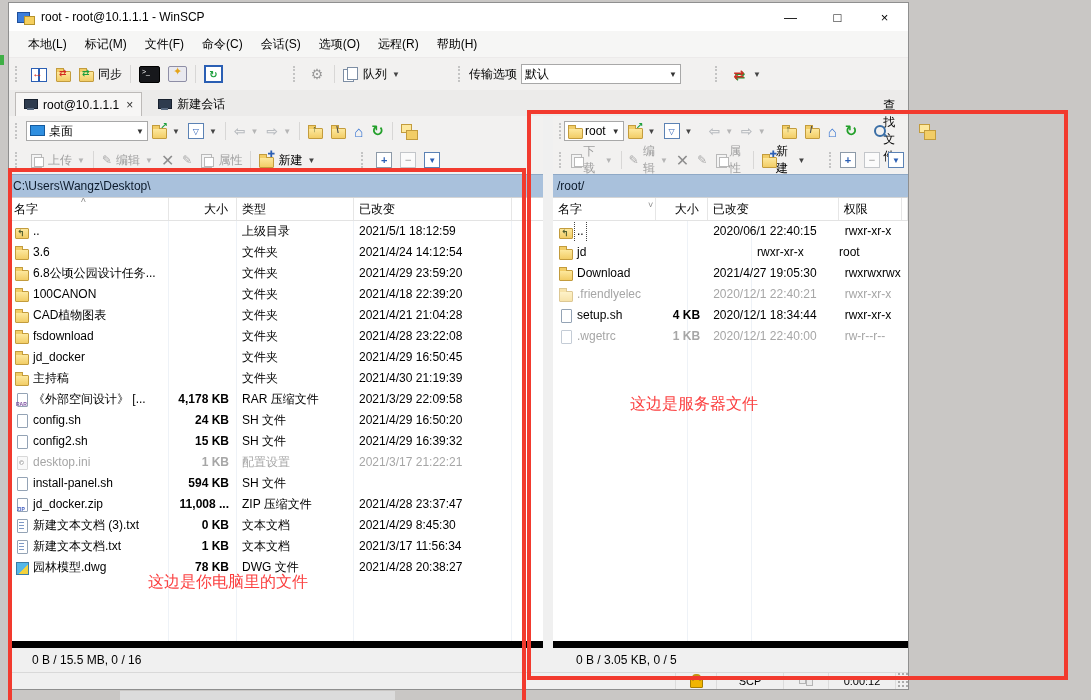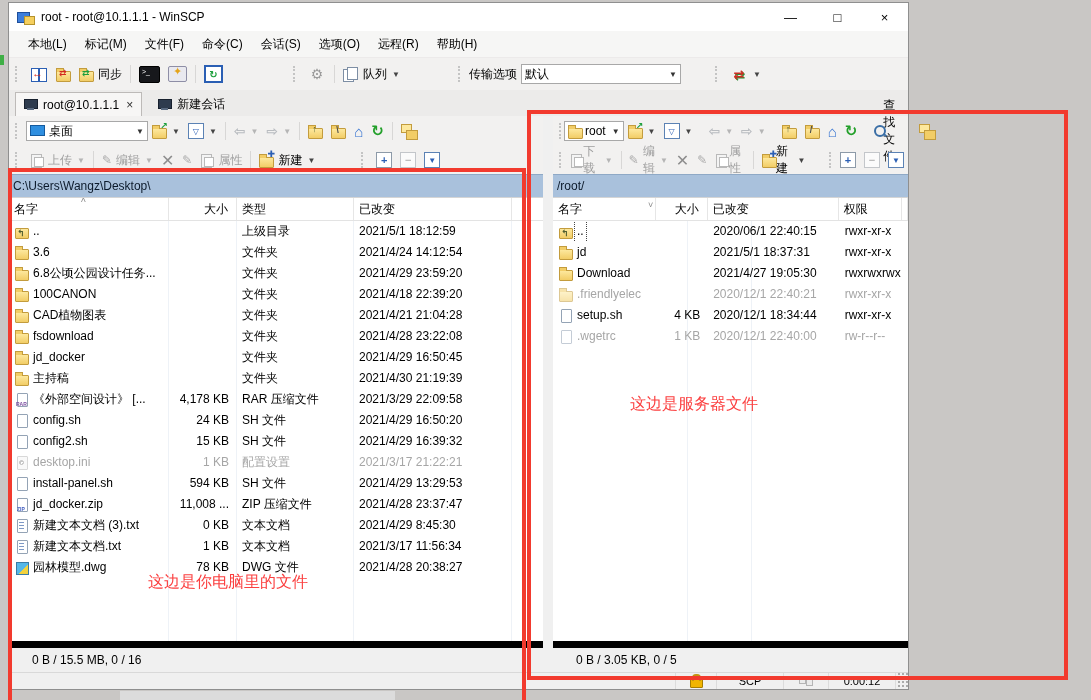--- a/index.html
+++ b/index.html
@@ -93,21 +93,21 @@
   .rgrid{background-image:linear-gradient(#eef2f7,#eef2f7),linear-gradient(#eef2f7,#eef2f7),linear-gradient(#eef2f7,#eef2f7),linear-gradient(#eef2f7,#eef2f7);
          background-repeat:no-repeat;background-size:1px 100%,1px 100%,1px 100%,1px 100%;
          background-position:134px 0,198px 0,370px 0,452px 0;}
   .hdr{display:flex;height:22px;line-height:22px;background:#fff;border-bottom:1px solid #e3e3e3;position:relative;}
   .hcell{box-sizing:border-box;padding-left:5px;border-right:1px solid #e6e6e6;white-space:nowrap;overflow:hidden;position:relative;}
   .hcell.num{text-align:right;padding-right:8px;}
   .sort-up::after{content:"^";position:absolute;top:-6px;left:72px;color:#888;font-size:10px;}
   .sort-dn::after{content:"˅";position:absolute;top:-4px;right:2px;color:#888;font-size:9px;}
   .row{display:flex;height:21px;line-height:21px;align-items:center;}
   .cell{box-sizing:border-box;padding-left:5px;white-space:nowrap;overflow:hidden;}
-  .cell.num{text-align:right;padding-right:8px;}
+  .cell.num{text-align:right;padding-right:8px;font-weight:bold;}
   .c-name{width:160px;display:flex;align-items:center;}
   .c-size{width:68px;}
   .c-type{width:117px;}
   .c-chg{width:158px;}
   .rc-name{width:135px;display:flex;align-items:center;}
   .rc-size{width:64px;}
   .rc-chg{width:172px;}
   .rc-perm{width:82px;}
   .rc-owner{flex:1;}
   .row.dim{color:#a6a6a6;}
@@ -455,21 +455,20 @@
               <span class="cell c-type">配置设置</span>
               <span class="cell c-chg">2021/3/17  21:22:21</span>
             </div>
             <div class="row">
               <span class="cell c-name">
                 <span class="fi fi-doc"></span>
                 <span class="fname">install-panel.sh</span>
               </span>
               <span class="cell c-size num">594 KB</span>
               <span class="cell c-type">SH 文件</span>
-              <span class="cell c-chg">2021/4/29  13:29:53</span>
             </div>
             <div class="row">
               <span class="cell c-name">
                 <span class="fi fi-zip"></span>
                 <span class="fname">jd_docker.zip</span>
               </span>
               <span class="cell c-size num">11,008 ...</span>
               <span class="cell c-type">ZIP 压缩文件</span>
               <span class="cell c-chg">2021/4/28  23:37:47</span>
             </div>
@@ -627,21 +626,20 @@
               <span class="cell rc-chg">2020/06/1 22:40:15</span>
               <span class="cell rc-perm">rwxr-xr-x</span>
               <span class="cell rc-owner">root</span>
             </div>
             <div class="row">
               <span class="cell rc-name">
                 <span class="fi fi-folder"></span>
                 <span class="fname">jd</span>
               </span>
               <span class="cell rc-size num"></span>
-              <span class="cell rc-chg">2021/5/1 18:37:31</span>
               <span class="cell rc-perm">rwxr-xr-x</span>
               <span class="cell rc-owner">root</span>
             </div>
             <div class="row">
               <span class="cell rc-name">
                 <span class="fi fi-folder"></span>
                 <span class="fname">Download</span>
               </span>
               <span class="cell rc-size num"></span>
               <span class="cell rc-chg">2021/4/27 19:05:30</span>

